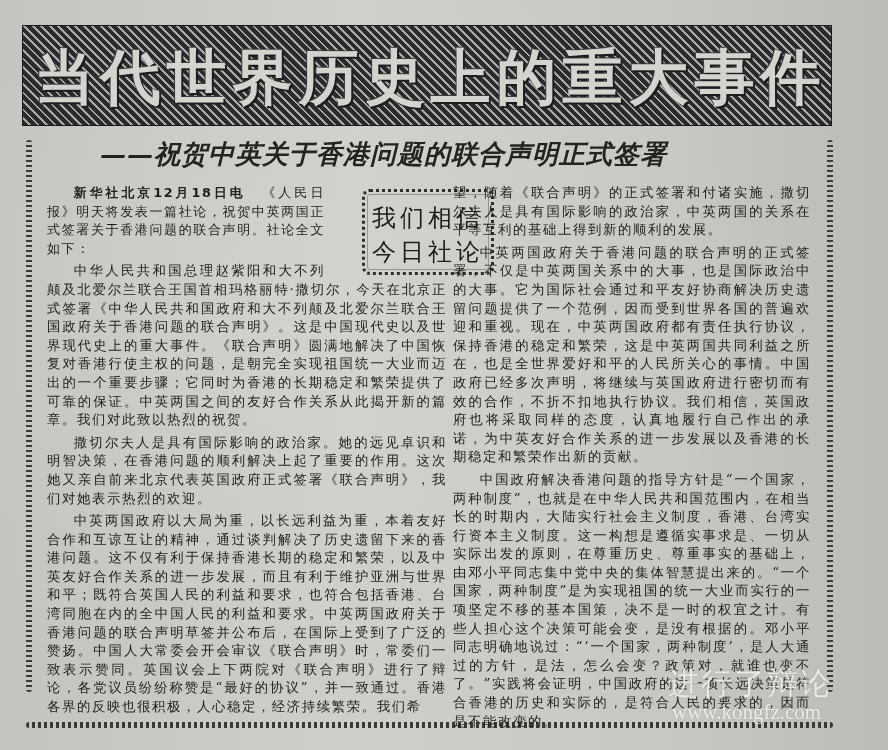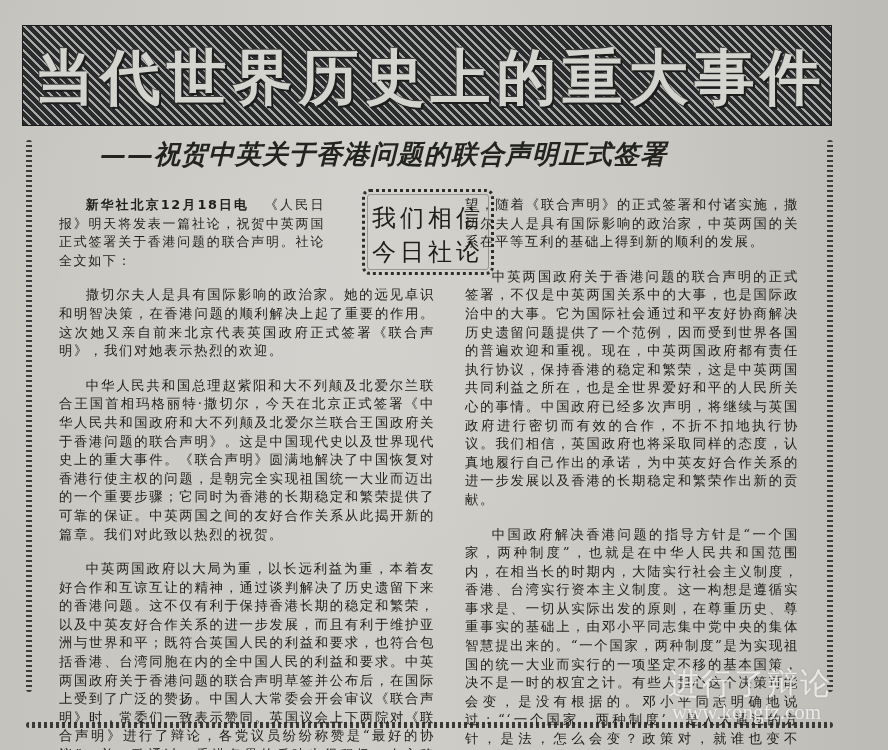--- a/index.html
+++ b/index.html
@@ -51,21 +51,21 @@
     background-image: repeating-linear-gradient(90deg, #3a3a38 0px, #3a3a38 3px, transparent 3px, transparent 6px);
     border-radius: 3px;
   }
   .col {
     position: absolute;
     font-size: 13.4px; line-height: 18.6px; letter-spacing: 1.6px;
     text-align: justify;
   }
   .col-left { left: 43px; top: 180px; width: 408px; }
   .col-right { left: 449px; top: 180px; width: 366px; }
-  .col p { margin: 16px; text-indent: 2em; }
+  .col p { margin: 4px; text-indent: 2em; }
   .col p.cont { text-indent: 0; }
   .dateline { font-family: "DejaVu Sans", "Liberation Sans", sans-serif; font-weight: bold; font-size: 12.8px; }
   .lead { font-family: "DejaVu Sans", "Liberation Sans", sans-serif; font-size: 13px; }
   .float-box-spacer { float: right; width: 118px; height: 92px; margin: 0 0 2px 8px; }
   .stamp {
     position: absolute; left: 362px; top: 189px; width: 132px; height: 86px;
     box-sizing: border-box;
     border: 3px dotted #2e2e2c; border-radius: 8px;
     outline: 1px solid rgba(40,40,40,0.35); outline-offset: -6px;
   }
@@ -105,22 +105,22 @@
   <div class="border-bottom"></div>
 
   <div class="stamp">
     <div class="stamp-line l1">我们相信</div>
     <div class="stamp-line l2">今日社论</div>
   </div>
 
   <div class="col col-left">
     <div class="float-box-spacer"></div>
     <p><span class="dateline">新华社北京12月18日电</span>　<span class="lead">《人民日报》明天将发表一篇社论，祝贺中英两国正式签署关于香港问题的联合声明。社论全文如下：</span></p>
+    <p>中华人民共和国总理赵紫阳和大不列颠及北爱尔兰联合王国首相玛格丽特·撒切尔，今天在北京正式签署《中华人民共和国政府和大不列颠及北爱尔兰联合王国政府关于香港问题的联合声明》。这是中国现代史以及世界现代史上的重大事件。《联合声明》圆满地解决了中国恢复对香港行使主权的问题，是朝完全实现祖国统一大业而迈出的一个重要步骤；它同时为香港的长期稳定和繁荣提供了可靠的保证。中英两国之间的友好合作关系从此揭开新的篇章。我们对此致以热烈的祝贺。</p>
     <p>撒切尔夫人是具有国际影响的政治家。她的远见卓识和明智决策，在香港问题的顺利解决上起了重要的作用。这次她又亲自前来北京代表英国政府正式签署《联合声明》，我们对她表示热烈的欢迎。</p>
-    <p>中华人民共和国总理赵紫阳和大不列颠及北爱尔兰联合王国首相玛格丽特·撒切尔，今天在北京正式签署《中华人民共和国政府和大不列颠及北爱尔兰联合王国政府关于香港问题的联合声明》。这是中国现代史以及世界现代史上的重大事件。《联合声明》圆满地解决了中国恢复对香港行使主权的问题，是朝完全实现祖国统一大业而迈出的一个重要步骤；它同时为香港的长期稳定和繁荣提供了可靠的保证。中英两国之间的友好合作关系从此揭开新的篇章。我们对此致以热烈的祝贺。</p>
     <p>中英两国政府以大局为重，以长远利益为重，本着友好合作和互谅互让的精神，通过谈判解决了历史遗留下来的香港问题。这不仅有利于保持香港长期的稳定和繁荣，以及中英友好合作关系的进一步发展，而且有利于维护亚洲与世界和平；既符合英国人民的利益和要求，也符合包括香港、台湾同胞在内的全中国人民的利益和要求。中英两国政府关于香港问题的联合声明草签并公布后，在国际上受到了广泛的赞扬。中国人大常委会开会审议《联合声明》时，常委们一致表示赞同。英国议会上下两院对《联合声明》进行了辩论，各党议员纷纷称赞是“最好的协议”，并一致通过。香港各界的反映也很积极，人心稳定，经济持续繁荣。我们希</p>
   </div>
 
   <div class="col col-right">
     <p class="cont">望，随着《联合声明》的正式签署和付诸实施，撒切尔夫人是具有国际影响的政治家，中英两国的关系在平等互利的基础上得到新的顺利的发展。</p>
     <p>中英两国政府关于香港问题的联合声明的正式签署，不仅是中英两国关系中的大事，也是国际政治中的大事。它为国际社会通过和平友好协商解决历史遗留问题提供了一个范例，因而受到世界各国的普遍欢迎和重视。现在，中英两国政府都有责任执行协议，保持香港的稳定和繁荣，这是中英两国共同利益之所在，也是全世界爱好和平的人民所关心的事情。中国政府已经多次声明，将继续与英国政府进行密切而有效的合作，不折不扣地执行协议。我们相信，英国政府也将采取同样的态度，认真地履行自己作出的承诺，为中英友好合作关系的进一步发展以及香港的长期稳定和繁荣作出新的贡献。</p>
     <p>中国政府解决香港问题的指导方针是“一个国家，两种制度”，也就是在中华人民共和国范围内，在相当长的时期内，大陆实行社会主义制度，香港、台湾实行资本主义制度。这一构想是遵循实事求是、一切从实际出发的原则，在尊重历史、尊重事实的基础上，由邓小平同志集中党中央的集体智慧提出来的。“一个国家，两种制度”是为实现祖国的统一大业而实行的一项坚定不移的基本国策，决不是一时的权宜之计。有些人担心这个决策可能会变，是没有根据的。邓小平同志明确地说过：“‘一个国家，两种制度’，是人大通过的方针，是法，怎么会变？政策对，就谁也变不了。”实践将会证明，中国政府的这一项长远决策是符合香港的历史和实际的，是符合人民的要求的，因而是不能改变的。</p>
   </div>
 
   <div class="watermark-cn">进行了辩论</div>

